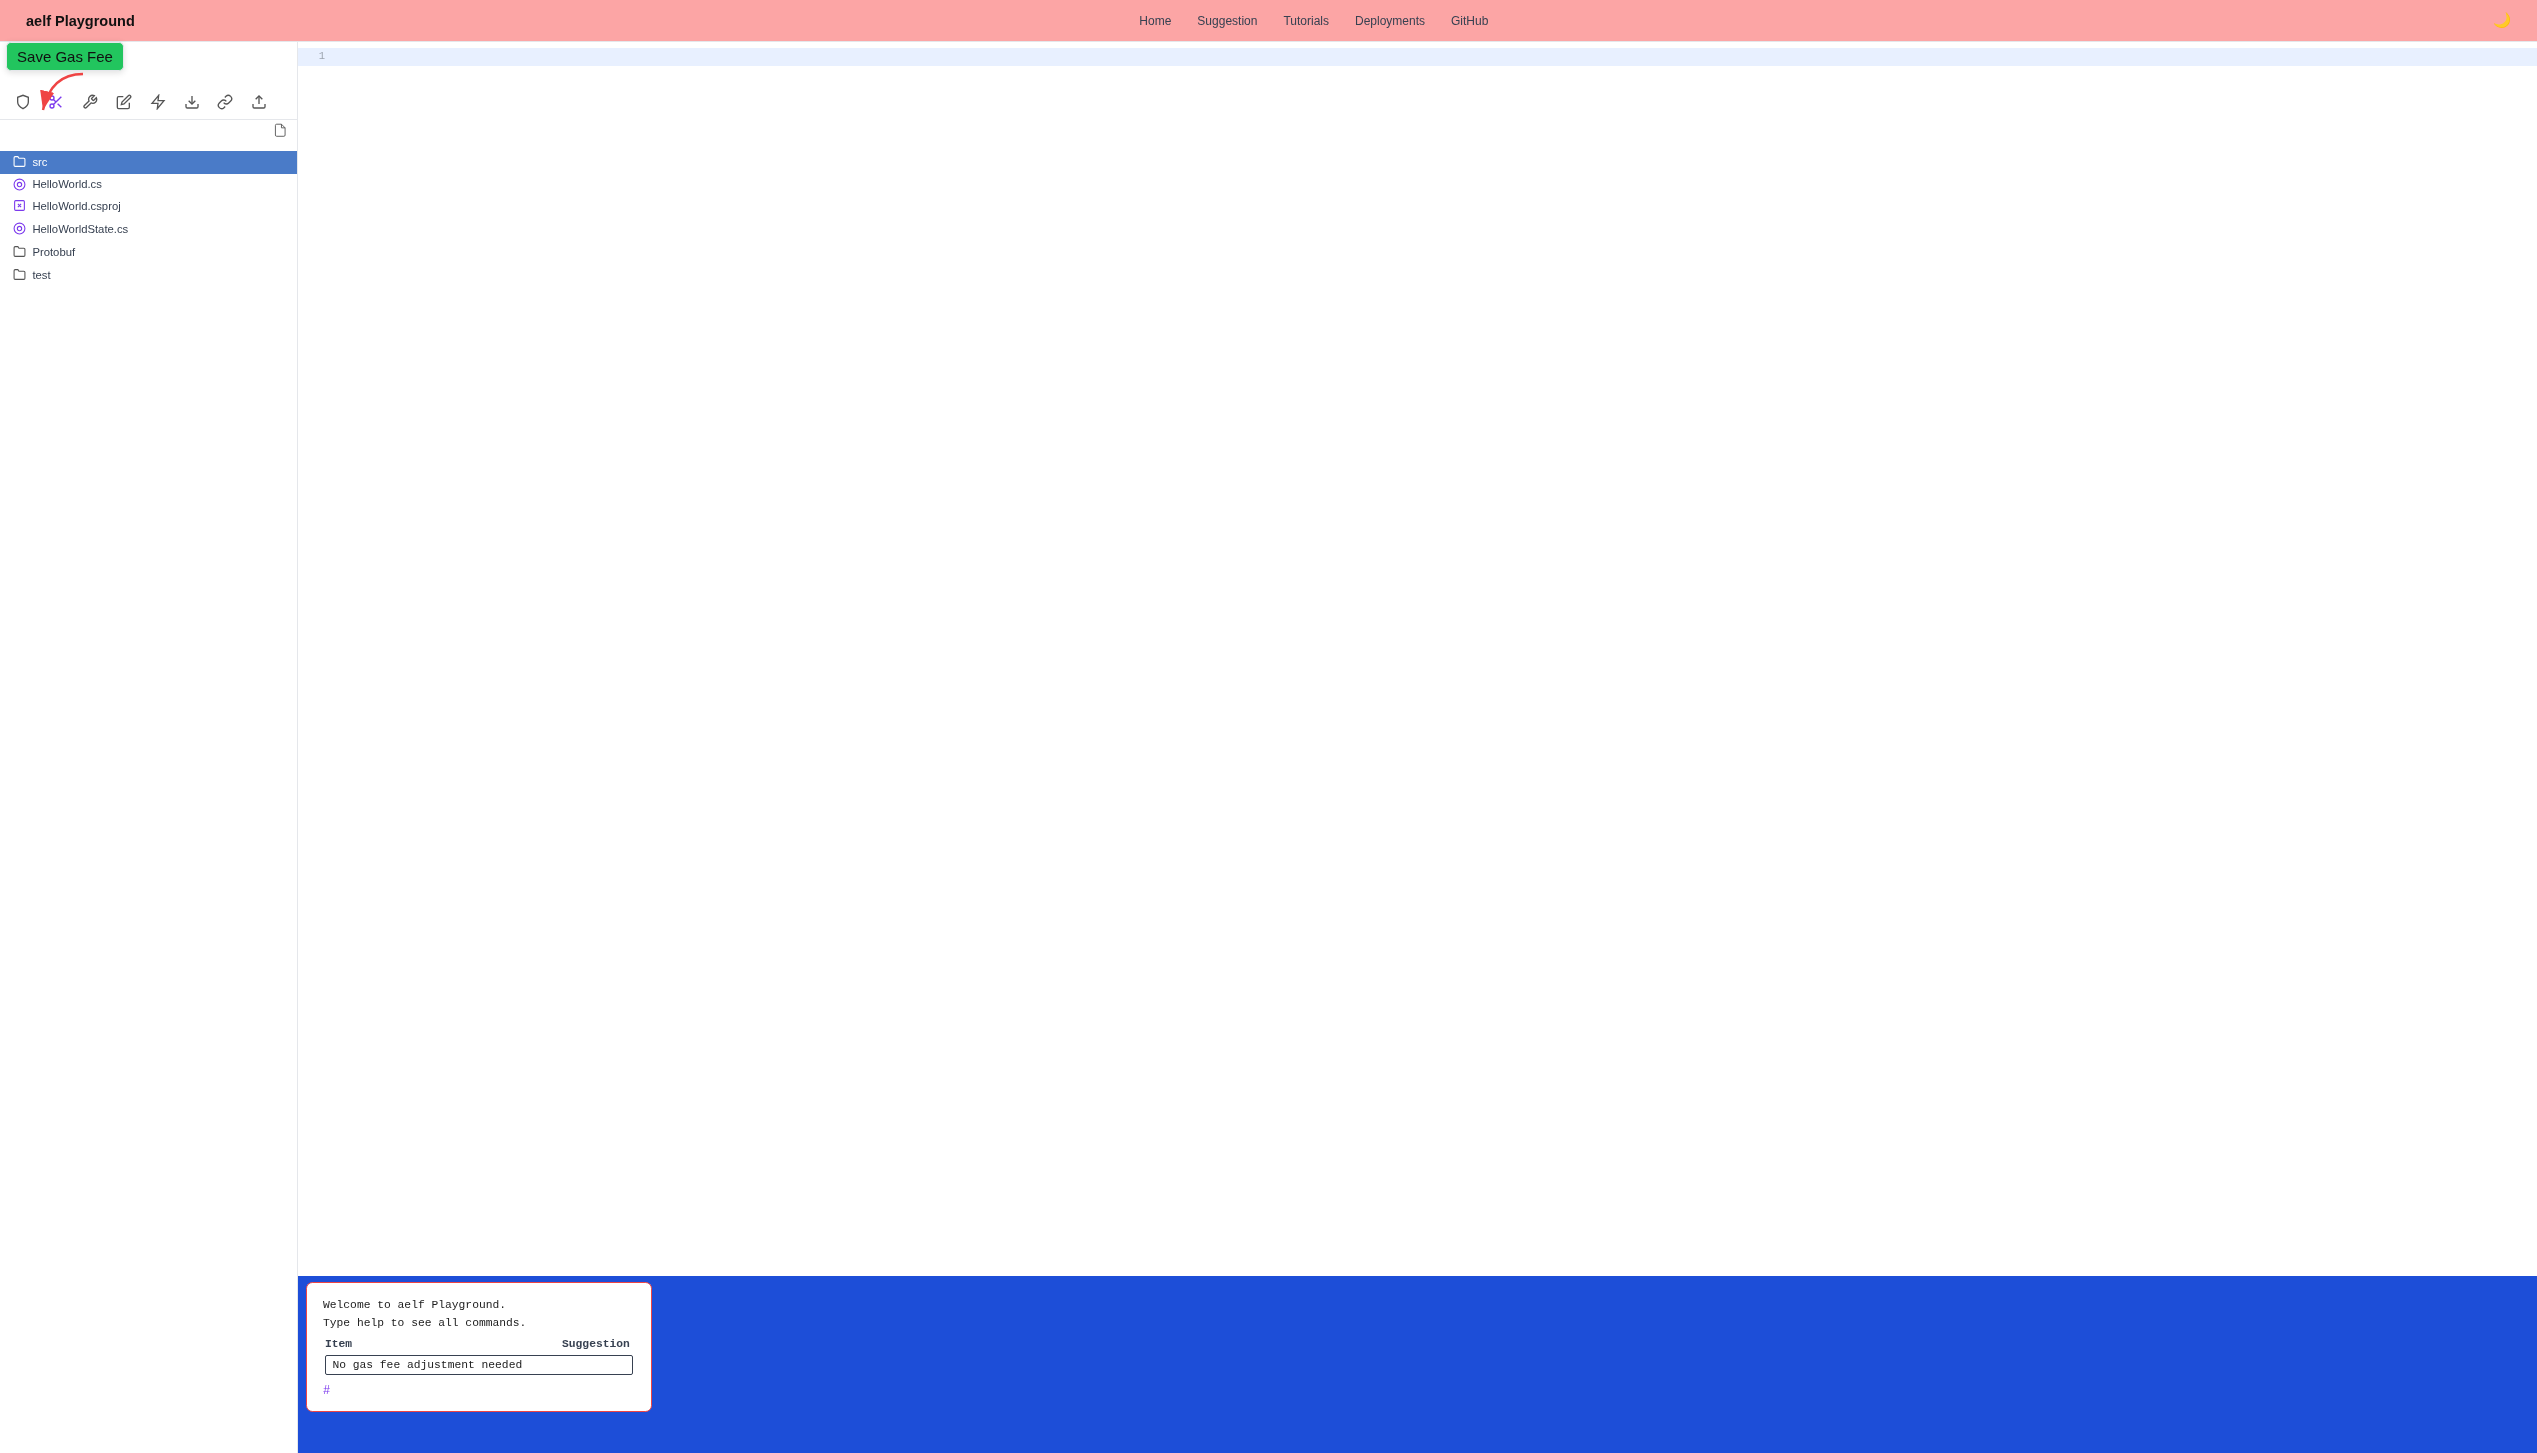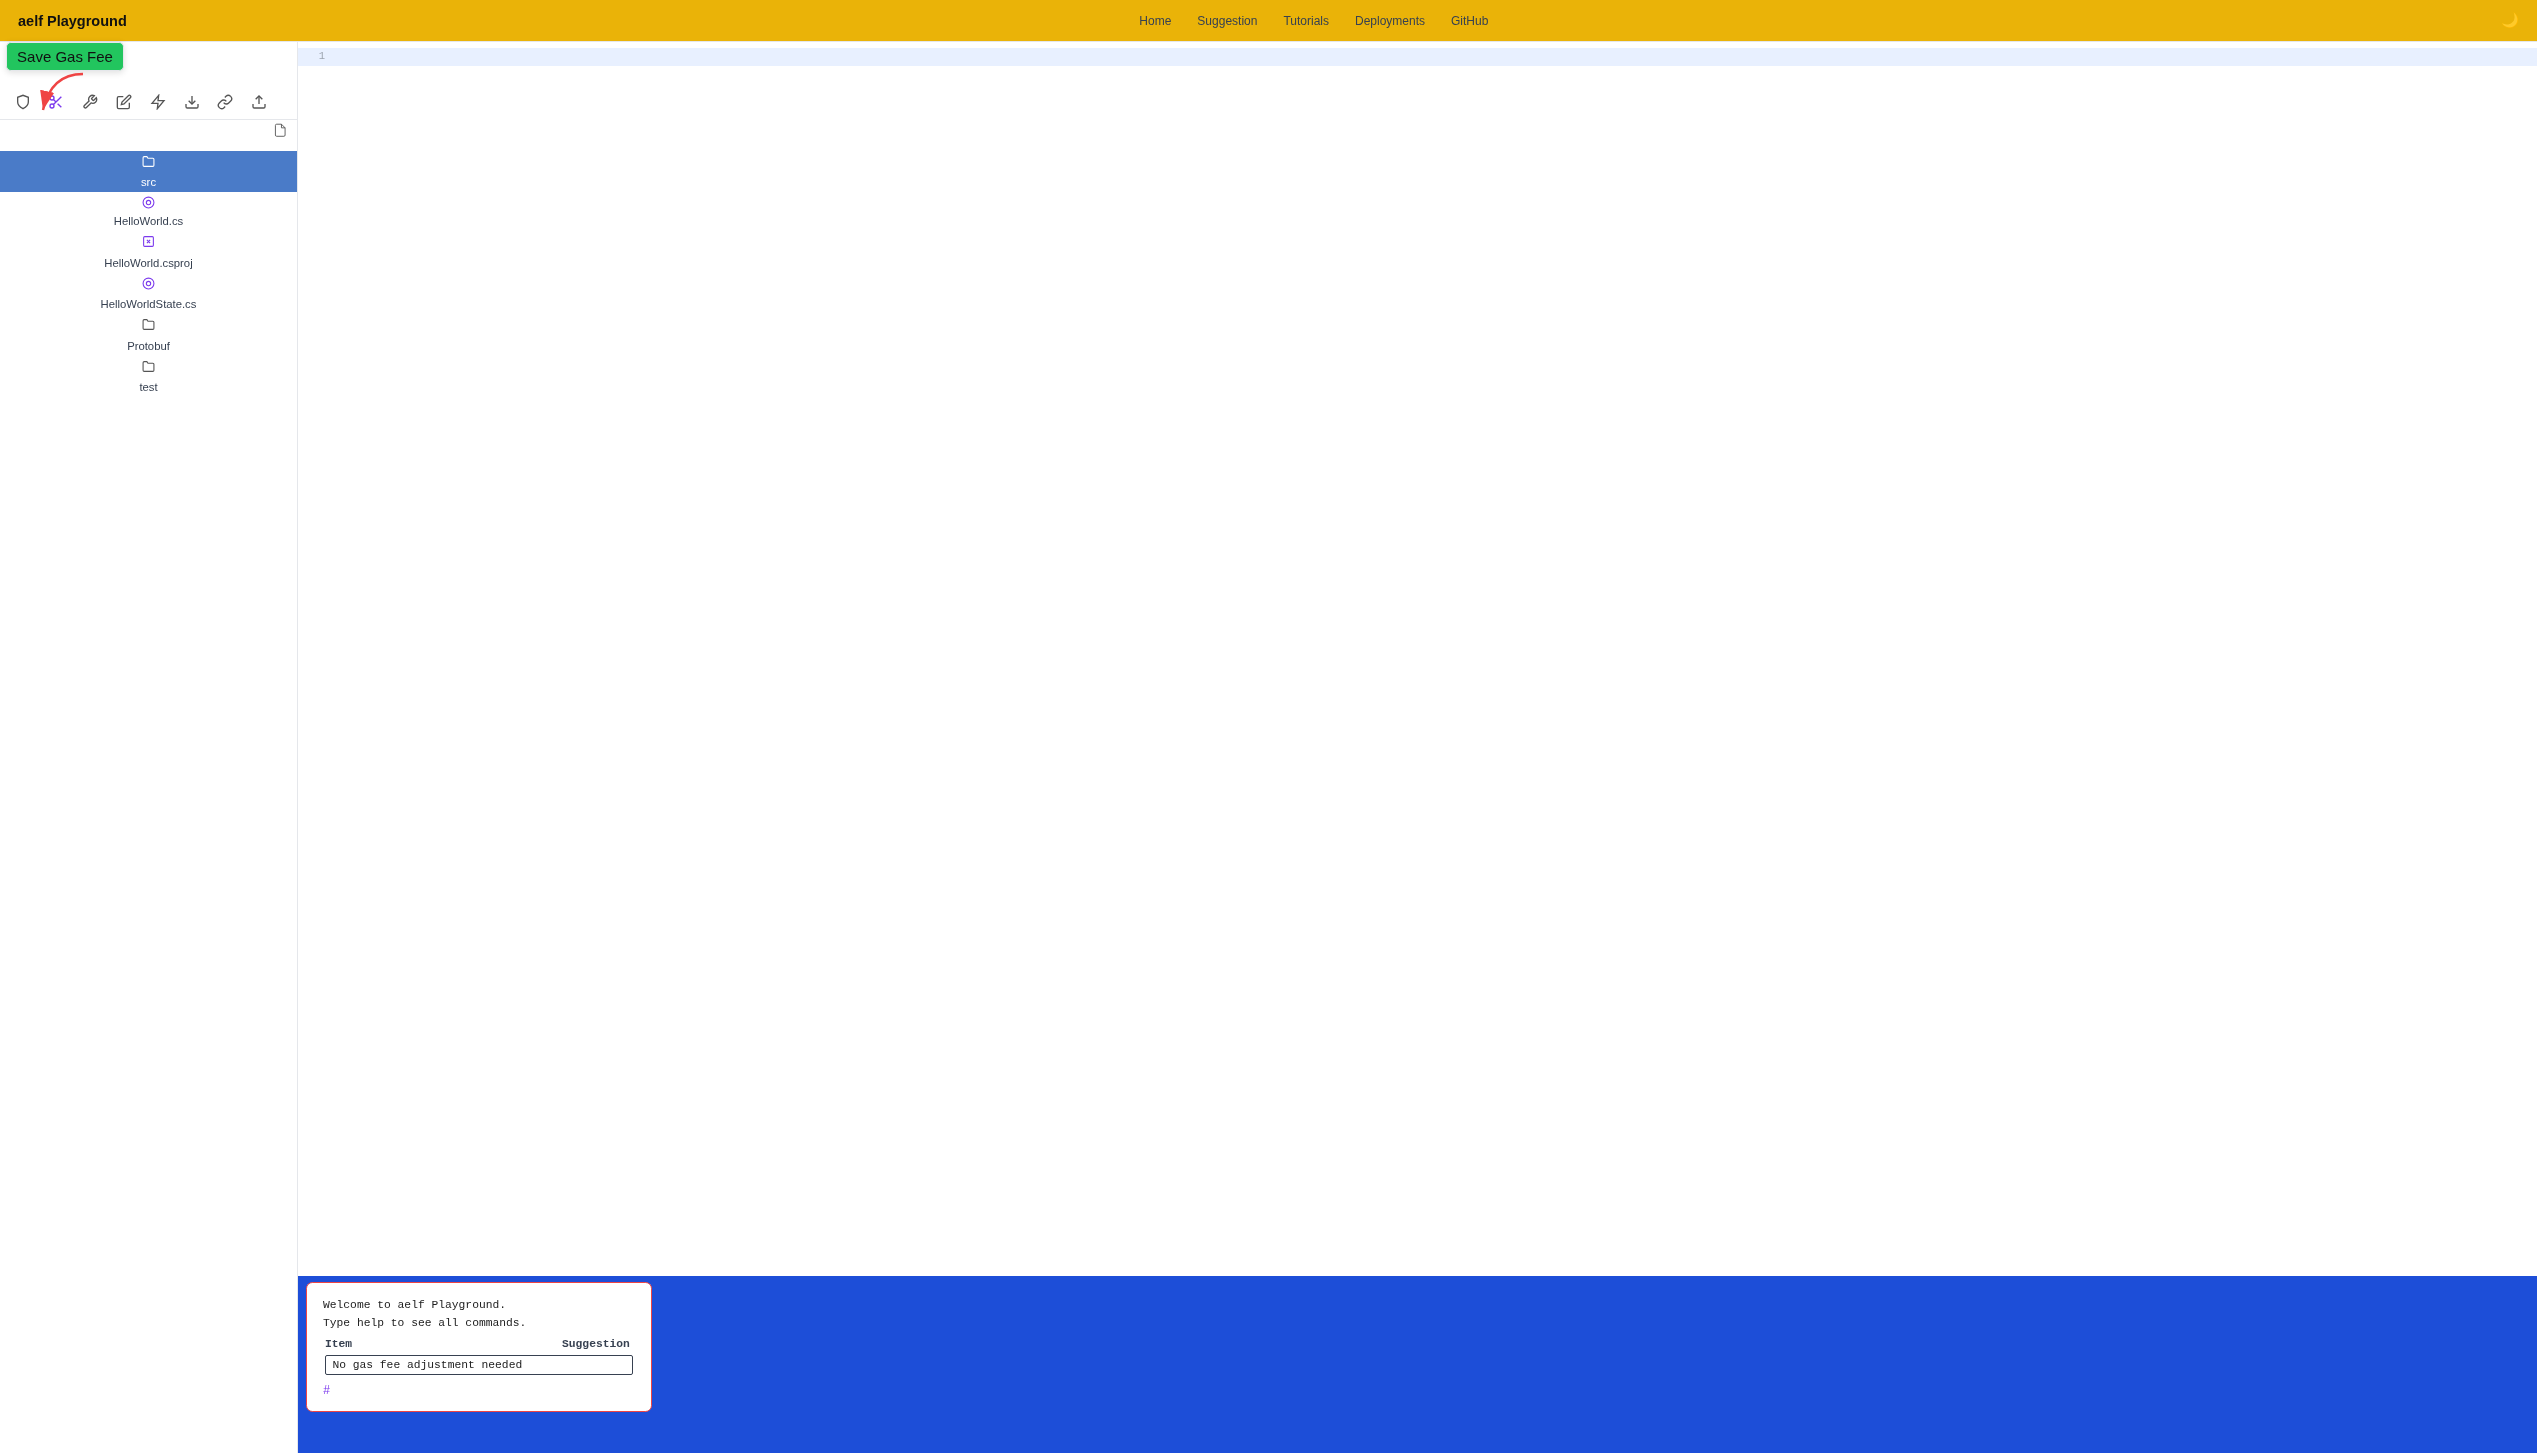--- a/index.html
+++ b/index.html
@@ -3,24 +3,24 @@
   <meta charset="utf-8">
   <style>
     * { margin: 0; padding: 0; box-sizing: border-box; }
     body { font-family: -apple-system, BlinkMacSystemFont, 'Segoe UI', sans-serif; background: #fff; width: 100vw; height: 100vh; overflow: hidden; }
 
     
     .header {
       display: flex;
       align-items: center;
       justify-content: space-between;
-      padding: 0 18px;
+      padding: 0 26px;
       height: 42px;
       border-bottom: 0.8px solid #e5e7eb;
-      background: #eab308;
+      background: #fca5a5;
     }
     .header-title {
       font-size: 14.5px;
       font-weight: 600;
       color: #111;
     }
     .header-nav {
       display: flex;
       gap: 26px;
       align-items: flex-start;
@@ -109,21 +109,20 @@
       padding: 3.2px 9.7px 3.2px 9.7px;
     }
     .file-item {
       display: flex;
       align-items: center;
       gap: 6.4px;
       padding: 4px 13px;
       cursor: pointer;
       font-size: 11.3px;
       color: #374151;
-      flex-direction: column;
     }
     .file-item.selected {
       background: #4a7bc8;
       color: white;
     }
     .file-item-indent { }
 
     
     .editor-area {
       flex: 1;

